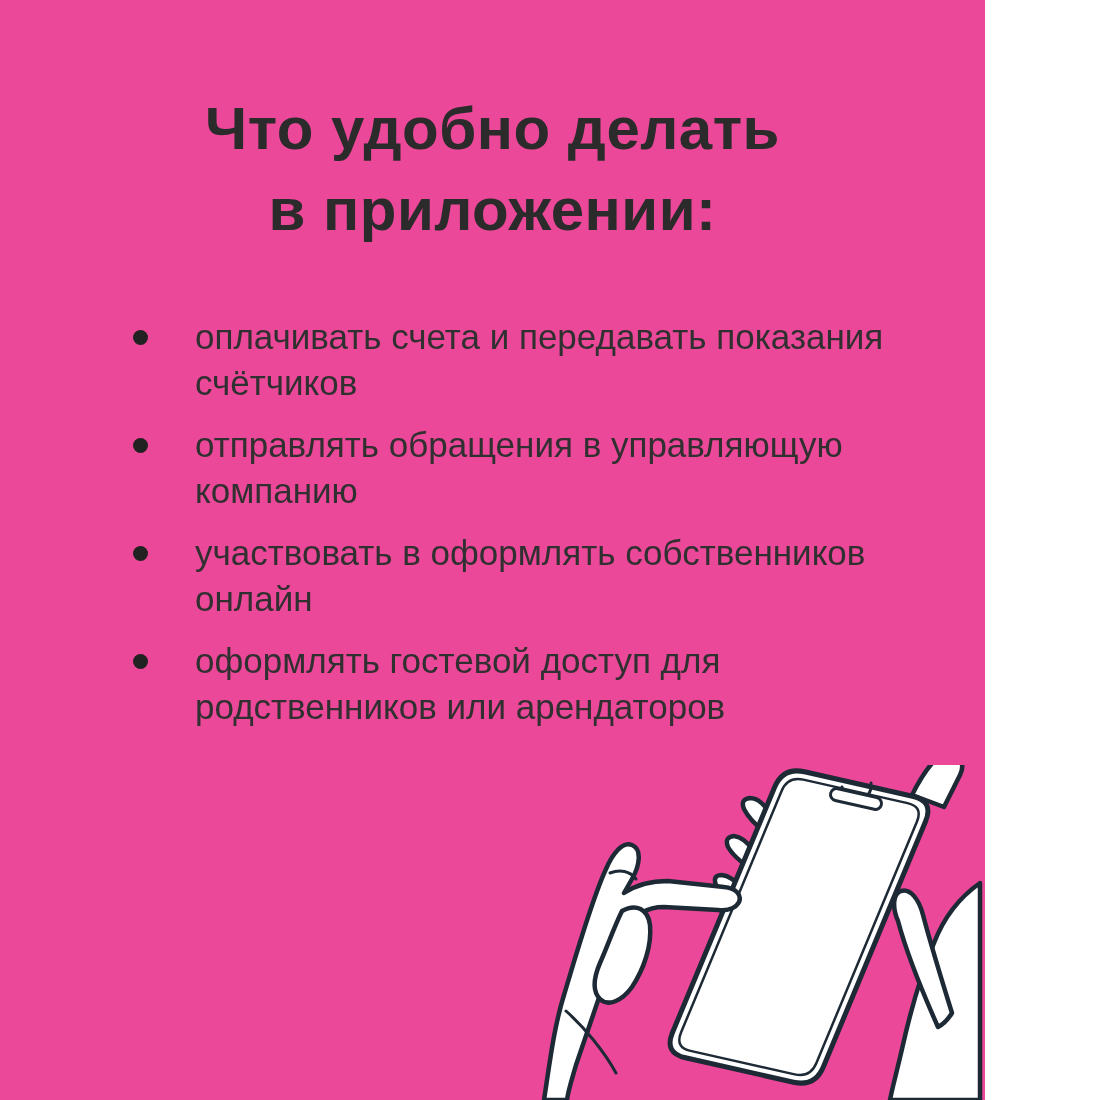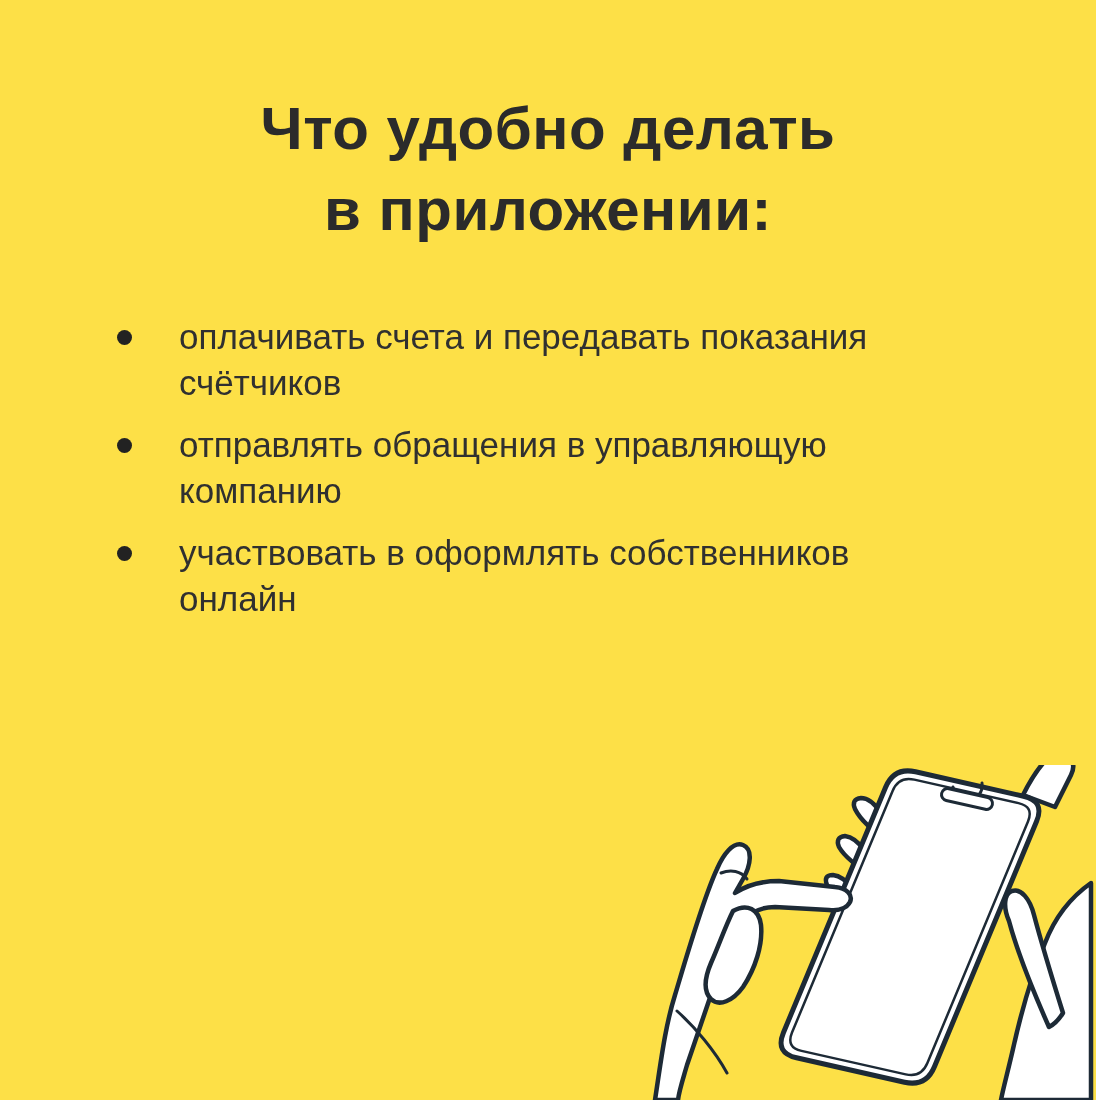--- a/index.html
+++ b/index.html
@@ -1,36 +1,36 @@
 <!DOCTYPE html>
 <html><head>
 <meta charset="utf-8">
 <style>
   html,body{margin:0;padding:0;}
   .canvas{
     position:relative;
-    width:1096px;height:1100px;
-    background:#fde047;
+    width:985px;height:1100px;
+    background:#ec4899;
     overflow:hidden;
     font-family:"Liberation Sans", sans-serif;
     color:#303030;
   }
   .title{
     margin:88px 40px 0 40px;
     text-align:center;
     font-size:60px;
     line-height:1.35;
     font-weight:700;
     letter-spacing:0.5px;
     color:#2b2b2b;
     white-space:pre-line;
   }
   .features{
     list-style:none;
-    margin:64px 0 0 0;
+    margin:64px 0 0 16px;
     padding:0 35px 0 117px;
   }
   .features li{
     display:flex;
     align-items:flex-start;
     margin-bottom:16px;
   }
   .dot{
     flex:0 0 auto;
     width:15px;height:15px;
@@ -79,20 +79,25 @@
     <li>
       <span class="dot"></span>
       <span class="txt">отправлять обращения в управляющую
 компанию</span>
     </li>
     <li>
       <span class="dot"></span>
       <span class="txt">участвовать в оформлять собственников
 онлайн</span>
     </li>
+    <li>
+      <span class="dot"></span>
+      <span class="txt">оформлять гостевой доступ для
+родственников или арендаторов</span>
+    </li>
   </ul>
 
   <div class="illo">
     <svg viewBox="0 0 445 335">
 
       <g>
 
         <path d="M 372,30 Q 384,6 396,-6 Q 406,-14 416,-9 Q 426,-2 420,10 Q 412,26 404,42 Z"></path>
 
         <path d="M 440,118 C 420,132 404,152 394,178 C 380,212 370,248 362,284 C 356,310 352,324 350,335 L 440,335 Z"></path>

